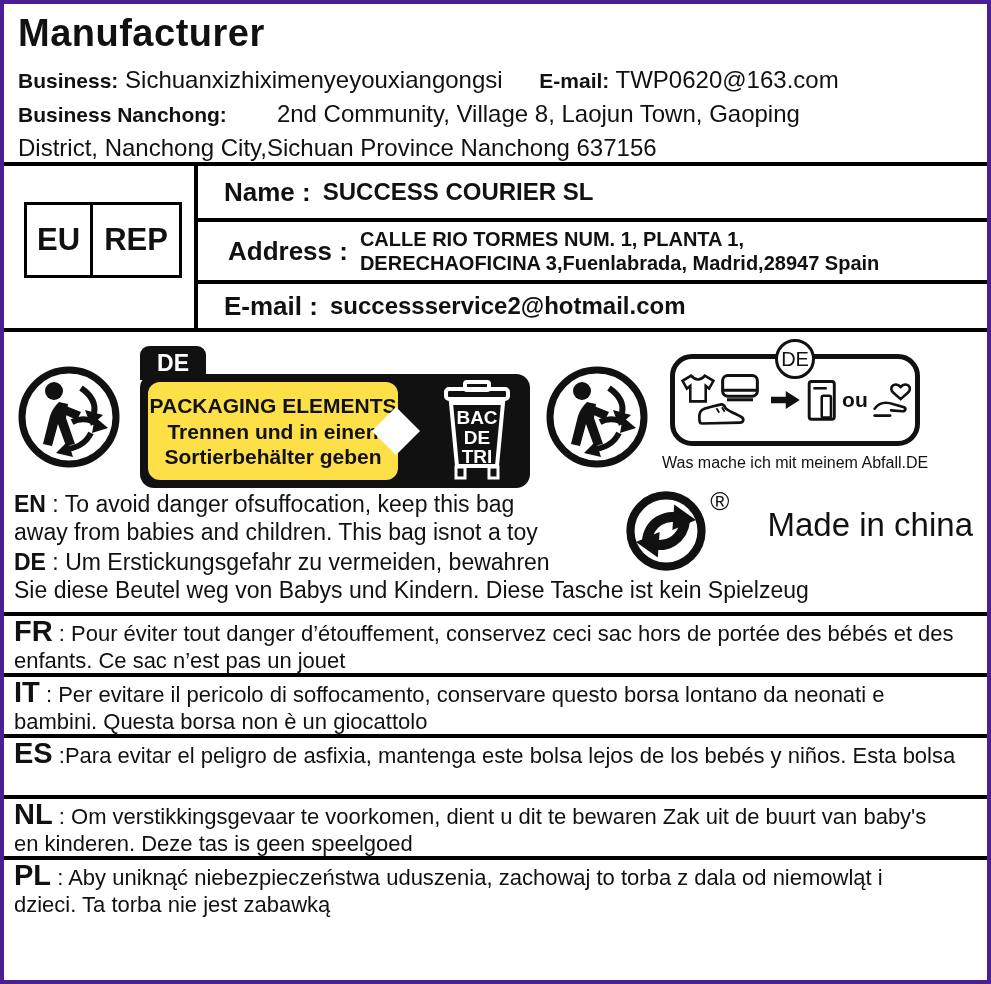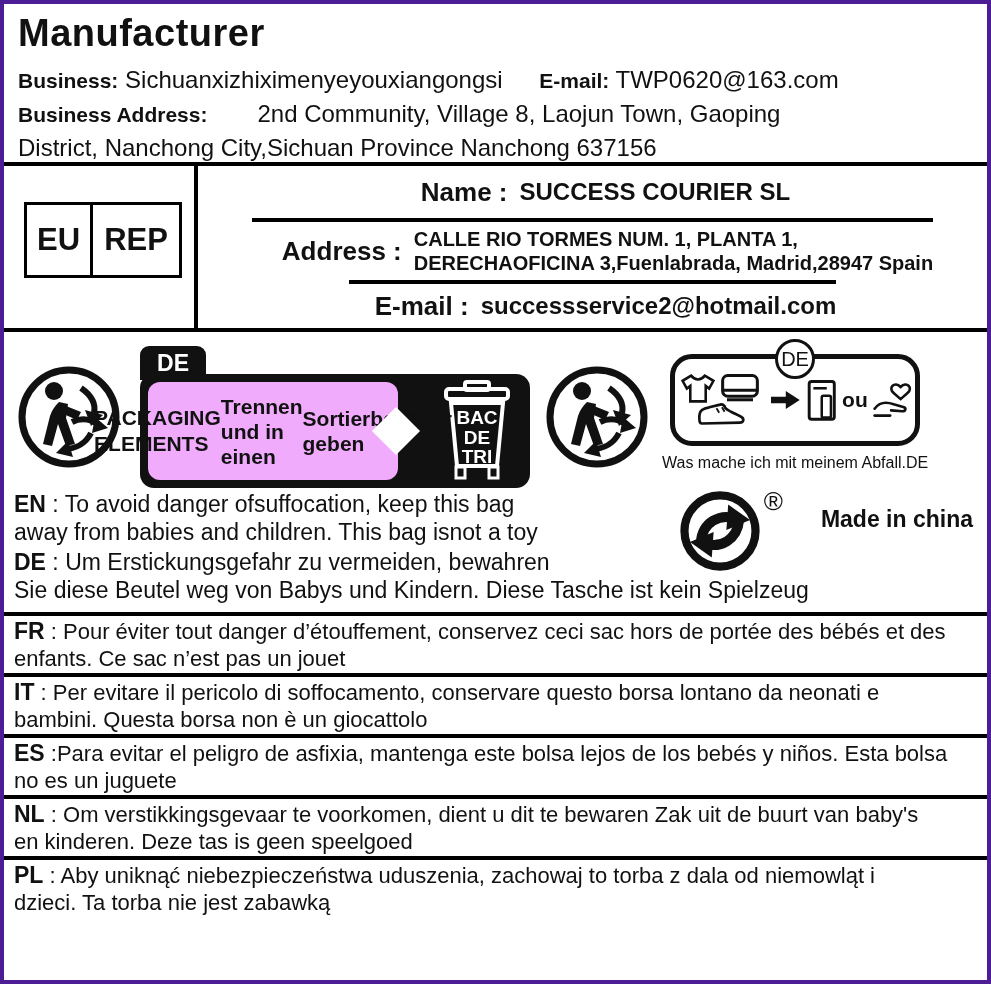--- a/index.html
+++ b/index.html
@@ -14,76 +14,76 @@
   .gap-left { margin-left:30px; }
   .gap-left2 { margin-left:50px; }
 
   
   .sec-eurep { height:166px; border-top:4px solid #000; display:flex; }
   .eurep-cell { width:194px; border-right:4px solid #000; position:relative; }
   .eurep-box { position:absolute; left:20px; top:36px; width:158px; height:76px; border:3px solid #000; display:flex; }
   .eurep-box .cell { display:flex; align-items:center; justify-content:center; font-weight:bold; font-size:31px; }
   .eurep-box .eu { width:66px; border-right:3px solid #000; }
   .eurep-box .rep { flex:1; }
-  .eurep-rows { flex:1; display:flex; flex-direction:column;align-items:center; }
+  .eurep-rows { flex:1; display:flex; flex-direction:column; }
   .erow { display:flex; align-items:center; padding-left:26px; white-space:nowrap; overflow:hidden; }
   .erow + .erow { border-top:4px solid #000; }
   .r-name { height:52px; } .r-addr { height:62px;padding-left:30px; } .r-email { flex:1; }
   .erow .lab { font-weight:bold; font-size:26px; margin-right:12px; }
   .erow .val { font-weight:bold; font-size:24px; }
   .addr-lines { font-weight:bold; font-size:20px; line-height:24px; }
 
   
   .sec-rec { height:284px; border-top:4px solid #000; position:relative; }
   .icons-row { height:152px; display:flex; align-items:flex-start; padding:4px 6px 0 10px; }
   .triman { width:110px; height:110px; margin-top:26px; flex:none; }
   .pkg { position:relative; margin-left:16px; margin-top:38px; width:390px; height:114px; background:#111; border-radius:14px; display:flex; align-items:center; flex:none; }
   .pkg-tab { position:absolute; top:-28px; left:0; width:66px; height:34px; background:#111; border-radius:9px 9px 0 0; color:#fff; font-weight:bold; font-size:23px; display:flex; align-items:center; justify-content:center; }
-  .bubble { position:relative; margin-left:8px; width:250px; height:98px; background:#f0abfc; border-radius:12px; display:flex; flex-direction:row; align-items:center; justify-content:center; z-index:1; }
+  .bubble { position:relative; margin-left:8px; width:250px; height:98px; background:#fde047; border-radius:12px; display:flex; flex-direction:column; align-items:center; justify-content:center; z-index:1; }
   .bubble:after { content:""; position:absolute; right:-15px; top:50%; margin-top:-17px; width:34px; height:34px; background:#fff; transform:rotate(45deg); }
   .bubble .t1 { font-weight:bold; font-size:21px; line-height:26px; }
   .bubble .t2 { font-weight:bold; font-size:21px; line-height:25px; }
   .bin { margin-left:auto; margin-right:10px; width:86px; height:102px; flex:none; }
   .triman-2 { margin-left:12px; }
   .sort-col { margin-left:10px; margin-top:18px; display:flex; flex-direction:column; align-items:center; }
   .sort-box { position:relative; width:250px; height:92px; border:5px solid #111; border-radius:22px; background:#fff; display:flex; align-items:center; justify-content:center; gap:4px; }
   .sort-badge { position:absolute; top:-20px; left:50%; transform:translateX(-50%); width:40px; height:40px; background:#fff; border:3px solid #111; border-radius:50%; display:flex; align-items:center; justify-content:center; font-size:20px; }
   .cluster { display:flex; flex-direction:column; align-items:center; width:92px; flex:none; }
   .cluster .row1 { display:flex; gap:2px; }
   .cluster .shoe { margin-top:-4px; }
   .ou { font-weight:bold; font-size:21px; }
   .caption { margin-top:8px; font-size:16px; white-space:nowrap; }
   .txt-ende { padding:4px 16px 0 10px; }
   .txt-ende p { font-size:23px; line-height:28px; margin:2px 0; white-space:nowrap; }
   .txt-ende b { font-size:23px; }
   .origin { position:absolute; top:158px; right:14px; display:flex; align-items:flex-start; }
   .greendot { width:82px; height:82px; flex:none; }
   .reg { font-size:26px; line-height:26px; margin:-2px 0 0 3px; }
-  .madein { font-weight:bold; font-size:23px; margin:16px 0 0 38px; white-space:nowrap; }
+  .madein { font-weight:normal; font-size:33px; margin:16px 0 0 38px; white-space:nowrap; }
 
   
   .warn-row { height:61px; border-top:4px solid #000; padding:2px 10px 0 10px; overflow:hidden; }
   .warn-row p { font-size:22px; line-height:27px; white-space:nowrap; }
-  .warn-row b { font-size:23px; }
+  .warn-row b { font-size:29px; }
 </style>
 </head>
 <body>
 
 <div class="label">
 
   <div class="sec-mfr">
     <h1>Manufacturer</h1>
     <p class="mline">
       <b>Business:</b>
       <span>Sichuanxizhiximenyeyouxiangongsi</span>
       <b class="gap-left">E-mail:</b>
       <span>TWP0620@163.com</span>
     </p>
     <p class="mline">
-      <b>Business  Address:</b><span class="gap-left2">2nd Community, Village 8, Laojun Town, Gaoping</span><br>
+      <b>Business  Nanchong:</b><span class="gap-left2">2nd Community, Village 8, Laojun Town, Gaoping</span><br>
       <span>District, Nanchong City,Sichuan Province Nanchong 637156</span>
     </p>
   </div>
 
   <div class="sec-eurep">
     <div class="eurep-cell">
       <div class="eurep-box">
         <div class="cell eu">EU</div>
         <div class="cell rep">REP</div>
       </div>
@@ -217,21 +217,21 @@
     </div>
   </div>
 
   <div class="warn-row">
     <p><b>FR</b><span> : </span><span>Pour éviter tout danger d’étouffement, conservez ceci sac hors de portée des bébés et des</span><br><span>enfants. Ce sac n’est pas un jouet</span></p>
   </div>
   <div class="warn-row">
     <p><b>IT</b><span> : </span><span>Per evitare il pericolo di soffocamento, conservare questo borsa lontano da neonati e</span><br><span>bambini. Questa borsa non è un giocattolo</span></p>
   </div>
   <div class="warn-row">
-    <p><b>ES</b><span> :</span><span>Para evitar el peligro de asfixia, mantenga este bolsa lejos de los bebés y niños. Esta bolsa</span><br><span>no es un juguete</span></p>
+    <p><b>ES</b><span> :</span><span>Para evitar el peligro de asfixia, mantenga este bolsa lejos de los bebés y niños. Esta bolsa</span><br></p>
   </div>
   <div class="warn-row">
     <p><b>NL</b><span> : </span><span>Om verstikkingsgevaar te voorkomen, dient u dit te bewaren Zak uit de buurt van baby's</span><br><span>en kinderen. Deze tas is geen speelgoed</span></p>
   </div>
   <div class="warn-row">
     <p><b>PL</b><span> : </span><span>Aby uniknąć niebezpieczeństwa uduszenia, zachowaj to torba z dala od niemowląt i</span><br><span>dzieci. Ta torba nie jest zabawką</span></p>
   </div>
 
 </div>
 

